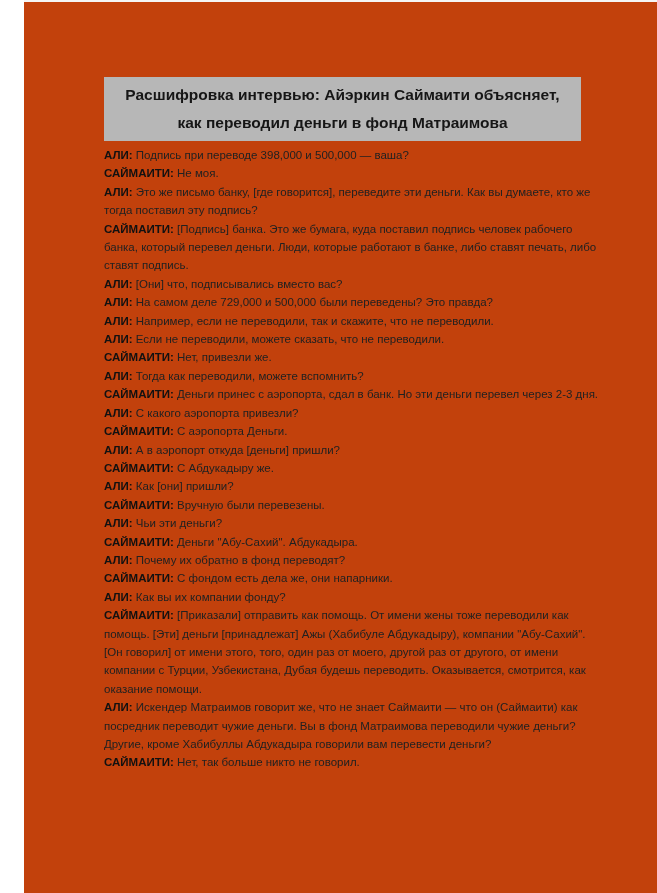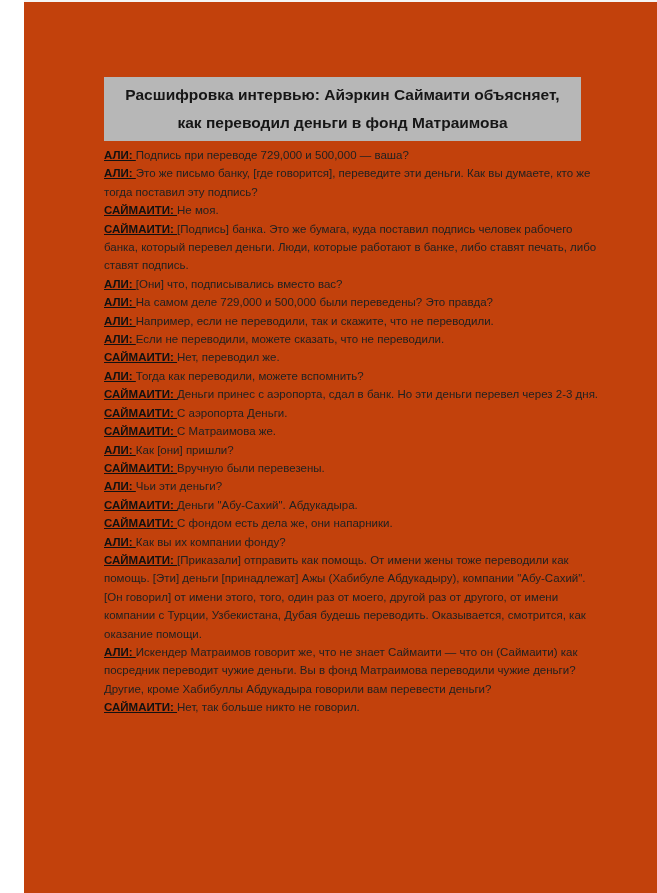--- a/index.html
+++ b/index.html
@@ -51,71 +51,73 @@
     color: #212121;
     text-align: left;
   }
   .turn {
     margin: 0;
     padding: 0;
   }
   .speaker {
     font-weight: 700;
     color: #111111;
-    text-decoration: underline;
   }
 </style>
 </head>
 <body>
 
 <div class="page" style="background: #c2410c; margin-left: 24px;">
   <div class="title-box" style="background: rgb(183, 183, 183);">
     <div class="title-line">Расшифровка интервью: Айэркин Саймаити объясняет,</div>
     <div class="title-line">как переводил деньги в фонд Матраимова</div>
   </div>
   <div class="dialogue" style="color: rgb(33, 33, 33);">
-  <p class="turn"><strong class="speaker">АЛИ: </strong><span class="speech">Подпись при переводе 729,000 и 500,000 — ваша?</span></p>
+  <p class="turn"><strong class="speaker">АЛИ: </strong><span class="speech">Подпись при переводе 398,000 и 500,000 — ваша?</span></p>
+
+  <p class="turn"><strong class="speaker">САЙМАИТИ: </strong><span class="speech">Не моя.</span></p>
 
   <p class="turn"><strong class="speaker">АЛИ: </strong><span class="speech">Это же письмо банку, [где говорится], переведите эти деньги. Как вы думаете, кто же тогда поставил эту подпись?</span></p>
-
-  <p class="turn"><strong class="speaker">САЙМАИТИ: </strong><span class="speech">Не моя.</span></p>
 
   <p class="turn"><strong class="speaker">САЙМАИТИ: </strong><span class="speech">[Подпись] банка. Это же бумага, куда поставил подпись человек рабочего банка, который перевел деньги. Люди, которые работают в банке, либо ставят печать, либо ставят подпись.</span></p>
 
   <p class="turn"><strong class="speaker">АЛИ: </strong><span class="speech">[Они] что, подписывались вместо вас?</span></p>
 
 
   <p class="turn"><strong class="speaker">АЛИ: </strong><span class="speech">На самом деле 729,000 и 500,000 были переведены? Это правда?</span></p>
 
 
   <p class="turn"><strong class="speaker">АЛИ: </strong><span class="speech">Например, если не переводили, так и скажите, что не переводили.</span></p>
 
 
   <p class="turn"><strong class="speaker">АЛИ: </strong><span class="speech">Если не переводили, можете сказать, что не переводили.</span></p>
 
-  <p class="turn"><strong class="speaker">САЙМАИТИ: </strong><span class="speech">Нет, переводил же.</span></p>
+  <p class="turn"><strong class="speaker">САЙМАИТИ: </strong><span class="speech">Нет, привезли же.</span></p>
 
   <p class="turn"><strong class="speaker">АЛИ: </strong><span class="speech">Тогда как переводили, можете вспомнить?</span></p>
 
   <p class="turn"><strong class="speaker">САЙМАИТИ: </strong><span class="speech">Деньги принес с аэропорта, сдал в банк. Но эти деньги перевел через 2-3 дня.</span></p>
 
+  <p class="turn"><strong class="speaker">АЛИ: </strong><span class="speech">С какого аэропорта привезли?</span></p>
 
   <p class="turn"><strong class="speaker">САЙМАИТИ: </strong><span class="speech">С аэропорта Деньги.</span></p>
 
+  <p class="turn"><strong class="speaker">АЛИ: </strong><span class="speech">А в аэропорт откуда [деньги] пришли?</span></p>
 
-  <p class="turn"><strong class="speaker">САЙМАИТИ: </strong><span class="speech">С Матраимова же.</span></p>
+  <p class="turn"><strong class="speaker">САЙМАИТИ: </strong><span class="speech">С Абдукадыру же.</span></p>
 
   <p class="turn"><strong class="speaker">АЛИ: </strong><span class="speech">Как [они] пришли?</span></p>
 
   <p class="turn"><strong class="speaker">САЙМАИТИ: </strong><span class="speech">Вручную были перевезены.</span></p>
 
   <p class="turn"><strong class="speaker">АЛИ: </strong><span class="speech">Чьи эти деньги?</span></p>
 
   <p class="turn"><strong class="speaker">САЙМАИТИ: </strong><span class="speech">Деньги "Абу-Сахий". Абдукадыра.</span></p>
 
+  <p class="turn"><strong class="speaker">АЛИ: </strong><span class="speech">Почему их обратно в фонд переводят?</span></p>
 
   <p class="turn"><strong class="speaker">САЙМАИТИ: </strong><span class="speech">С фондом есть дела же, они напарники.</span></p>
 
   <p class="turn"><strong class="speaker">АЛИ: </strong><span class="speech">Как вы их компании фонду?</span></p>
 
   <p class="turn"><strong class="speaker">САЙМАИТИ: </strong><span class="speech">[Приказали] отправить как помощь. От имени жены тоже переводили как помощь. [Эти] деньги [принадлежат] Ажы (Хабибуле Абдукадыру), компании "Абу-Сахий". [Он говорил] от имени этого, того, один раз от моего, другой раз от другого, от имени компании с Турции, Узбекистана, Дубая будешь переводить. Оказывается, смотрится, как оказание помощи.</span></p>
 
   <p class="turn"><strong class="speaker">АЛИ: </strong><span class="speech">Искендер Матраимов говорит же, что не знает Саймаити — что он (Саймаити) как посредник переводит чужие деньги. Вы в фонд Матраимова переводили чужие деньги? Другие, кроме Хабибуллы Абдукадыра говорили вам перевести деньги?</span></p>
 
   <p class="turn"><strong class="speaker">САЙМАИТИ: </strong><span class="speech">Нет, так больше никто не говорил.</span></p>

